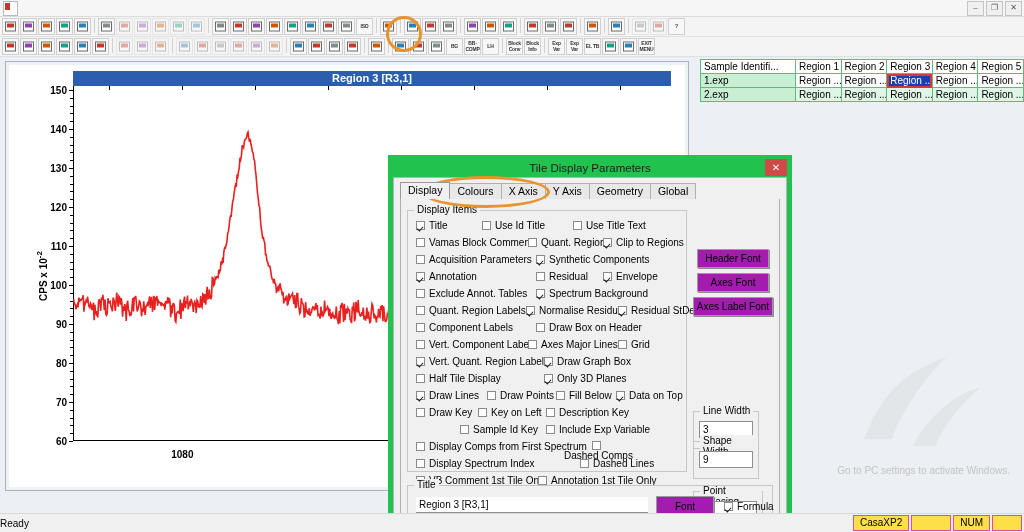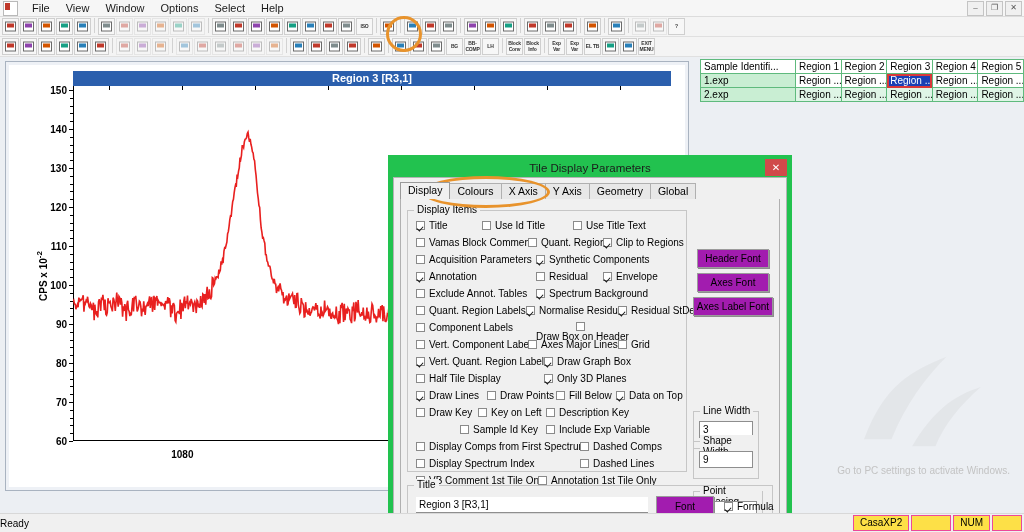--- a/index.html
+++ b/index.html
@@ -112,28 +112,20 @@
       padding:1px 3px;box-sizing:border-box;display:flex;align-items:center;}
   .ellipse{position:absolute;border:3px solid #e8932c;border-radius:50%;pointer-events:none;}
 </style>
 </head>
 <body>
 
 <div class="app">
 
   <div class="titlebar">
     <div class="app-icon"></div>
-    <div class="menubar">
-      <div class="menu">File</div>
-      <div class="menu">View</div>
-      <div class="menu">Window</div>
-      <div class="menu">Options</div>
-      <div class="menu">Select</div>
-      <div class="menu">Help</div>
-    </div>
     <div class="wbtns">
       <div class="wbtn">–</div>
       <div class="wbtn">❐</div>
       <div class="wbtn close">✕</div>
     </div>
   </div>
 
   <div class="toolbar" id="tb1">
       <div class="tbtn">
         <svg width="13" height="13" viewBox="0 0 13 13">
@@ -772,21 +764,21 @@
               </div>
             <div class="cb" style="left:138px;top:213px;">
               <span class="box"></span>
               <span>Include Exp Variable</span>
               </div>
 
             <div class="cb" style="left:8px;top:230px;">
               <span class="box"></span>
               <span>Display Comps from First Spectrum</span>
               </div>
-            <div class="cb" style="left:172px;top:230px;">
+            <div class="cb" style="left:156px;top:230px;flex-direction:column;">
               <span class="box"></span>
               <span>Dashed Comps</span>
               </div>
 
             <div class="cb" style="left:8px;top:247px;">
               <span class="box"></span>
               <span>Display Spectrum Index</span>
               </div>
             <div class="cb" style="left:172px;top:247px;">
               <span class="box"></span>
@@ -815,21 +807,21 @@
               <span>Residual</span>
               </div>
             <div class="cb" style="left:128px;top:77px;">
               <span class="box on"></span>
               <span>Spectrum Background</span>
               </div>
             <div class="cb" style="left:118px;top:94px;">
               <span class="box on"></span>
               <span>Normalise Residual</span>
               </div>
-            <div class="cb" style="left:128px;top:111px;flex-direction:column;">
+            <div class="cb" style="left:128px;top:111px;">
               <span class="box"></span>
               <span>Draw Box on Header</span>
               </div>
             <div class="cb" style="left:120px;top:128px;">
               <span class="box"></span>
               <span>Axes Major Lines</span>
               </div>
             <div class="cb" style="left:136px;top:145px;">
               <span class="box on"></span>
               <span>Draw Graph Box</span>

